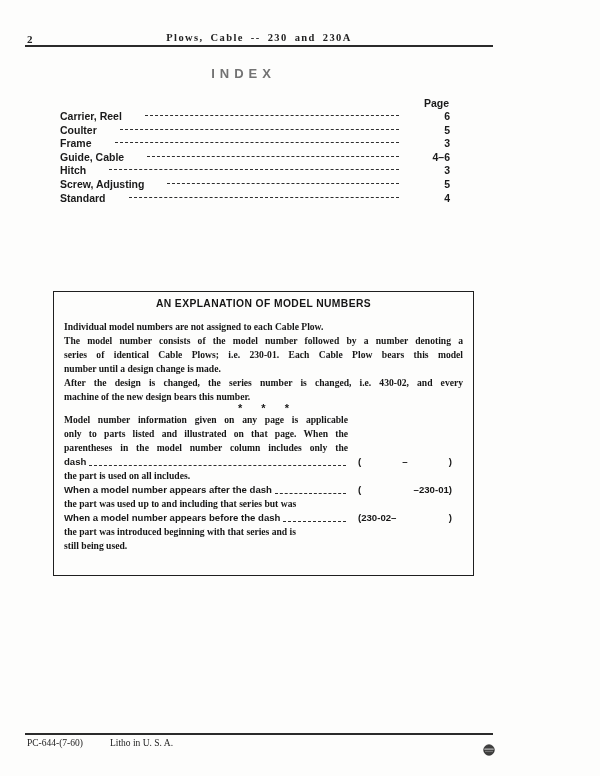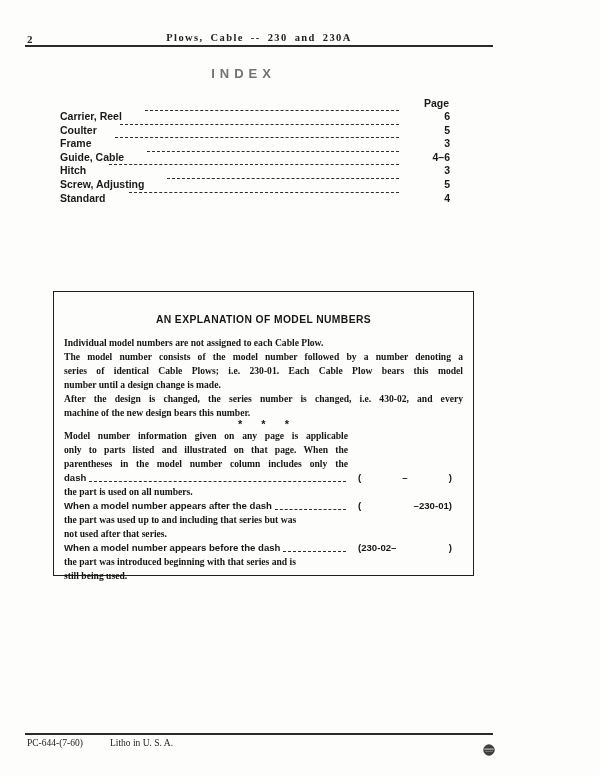--- a/index.html
+++ b/index.html
@@ -48,39 +48,39 @@
   
   .index {
     position: absolute; top: 97px; left: 60px; width: 390px;
     font: 700 10.5px "Liberation Sans", sans-serif;
     color: #1a1a1a;
   }
   .page-col {
     text-align: right; line-height: 13px; padding-right: 1px;
   }
   .irow {
-    display: flex; align-items: flex-start;
+    display: flex; align-items: center;
     line-height: 13.6px;
     gap: 18px;
   }
   .irow .lbl { white-space: nowrap; margin-right: 2px; }
   .irow .dots {
     flex: 1;
     border-bottom: 1.6px dashed #2e2e2e;
     margin: 0 3px 2.5px 3px;
   }
   .irow .pg { width: 30px; text-align: right; white-space: nowrap; }
 
   
   .expl-box {
     position: absolute; top: 291px; left: 53px;
     width: 421px; height: 285px;
     box-sizing: border-box;
     border: 1.6px solid #1f1f1f;
-    padding: 21px 10px 0 10px;
+    padding: 5px 10px 0 10px;
     font: 700 9.6px "Liberation Sans", sans-serif;
     color: #161616;
     background: #fdfdfc;
   }
   .box-title {
     text-align: center;
     font-size: 10.3px; letter-spacing: 0.4px;
     line-height: 13px;
     margin-bottom: 10px;
     white-space: nowrap;
@@ -190,34 +190,33 @@
       <span class="lzone">
         <span class="ltext">dash</span>
         <span class="dots"></span>
       </span>
       <span class="parens">
         <span>(</span>
         <span>–</span>
         <span>)</span>
       </span>
     </div>
-    <div class="bline">the part is used on all numbers.</div>
+    <div class="bline">the part is used on all includes.</div>
 
     <div class="lrow">
       <span class="lzone">
         <span class="ltext">When a model number appears after the dash</span>
         <span class="dots"></span>
       </span>
       <span class="parens">
         <span>(</span>
         <span>–230-01)</span>
       </span>
     </div>
     <div class="bline">the part was used up to and including that series but was</div>
-    <div class="bline">not used after that series.</div>
 
     <div class="lrow">
       <span class="lzone">
         <span class="ltext">When a model number appears before the dash</span>
         <span class="dots"></span>
       </span>
       <span class="parens">
         <span>(230-02–</span>
         <span>)</span>
       </span>

